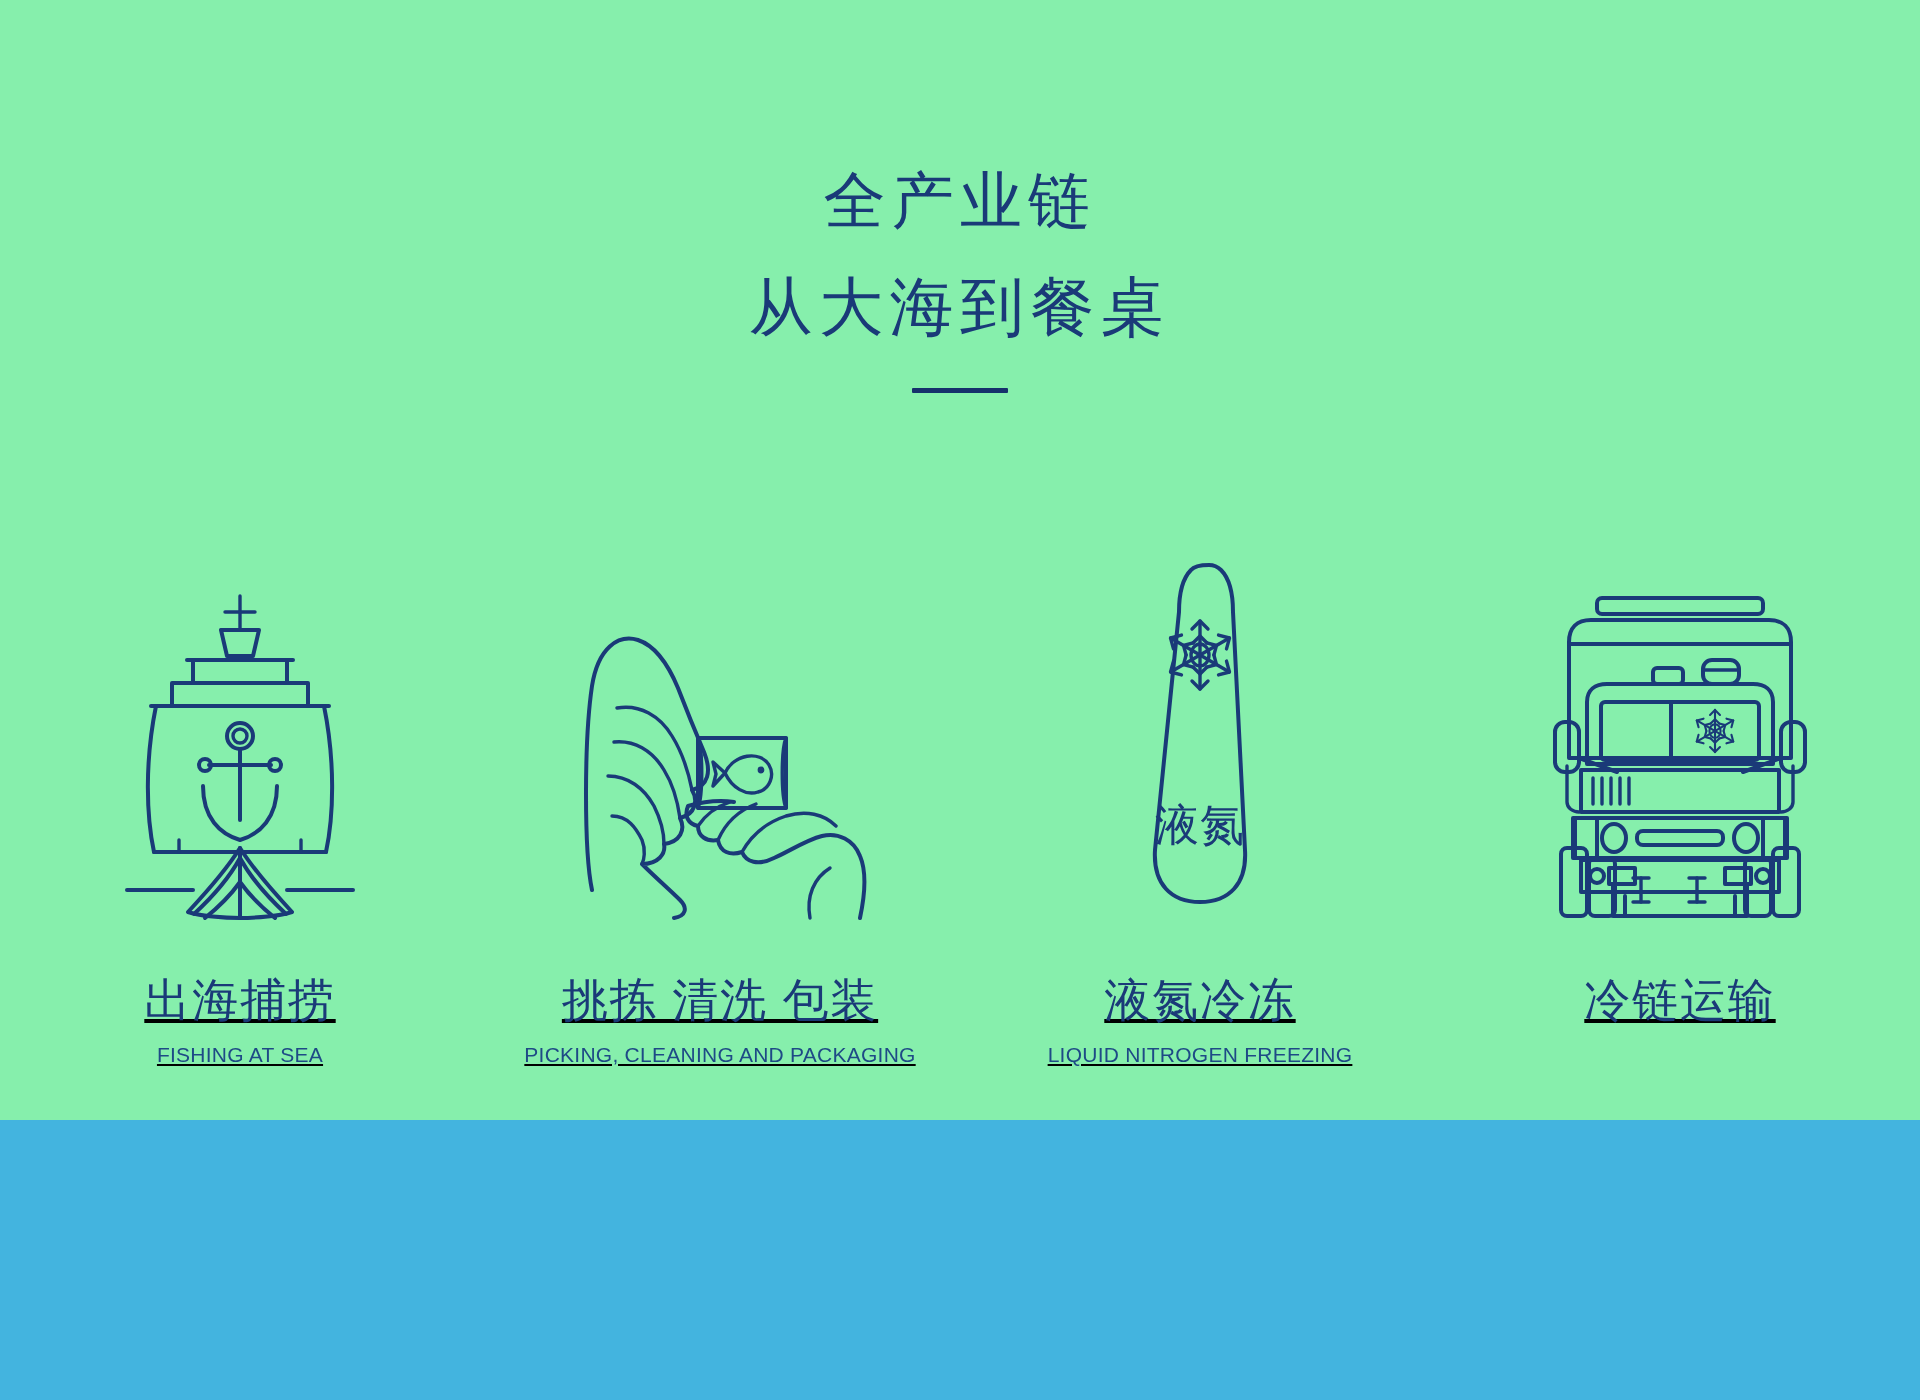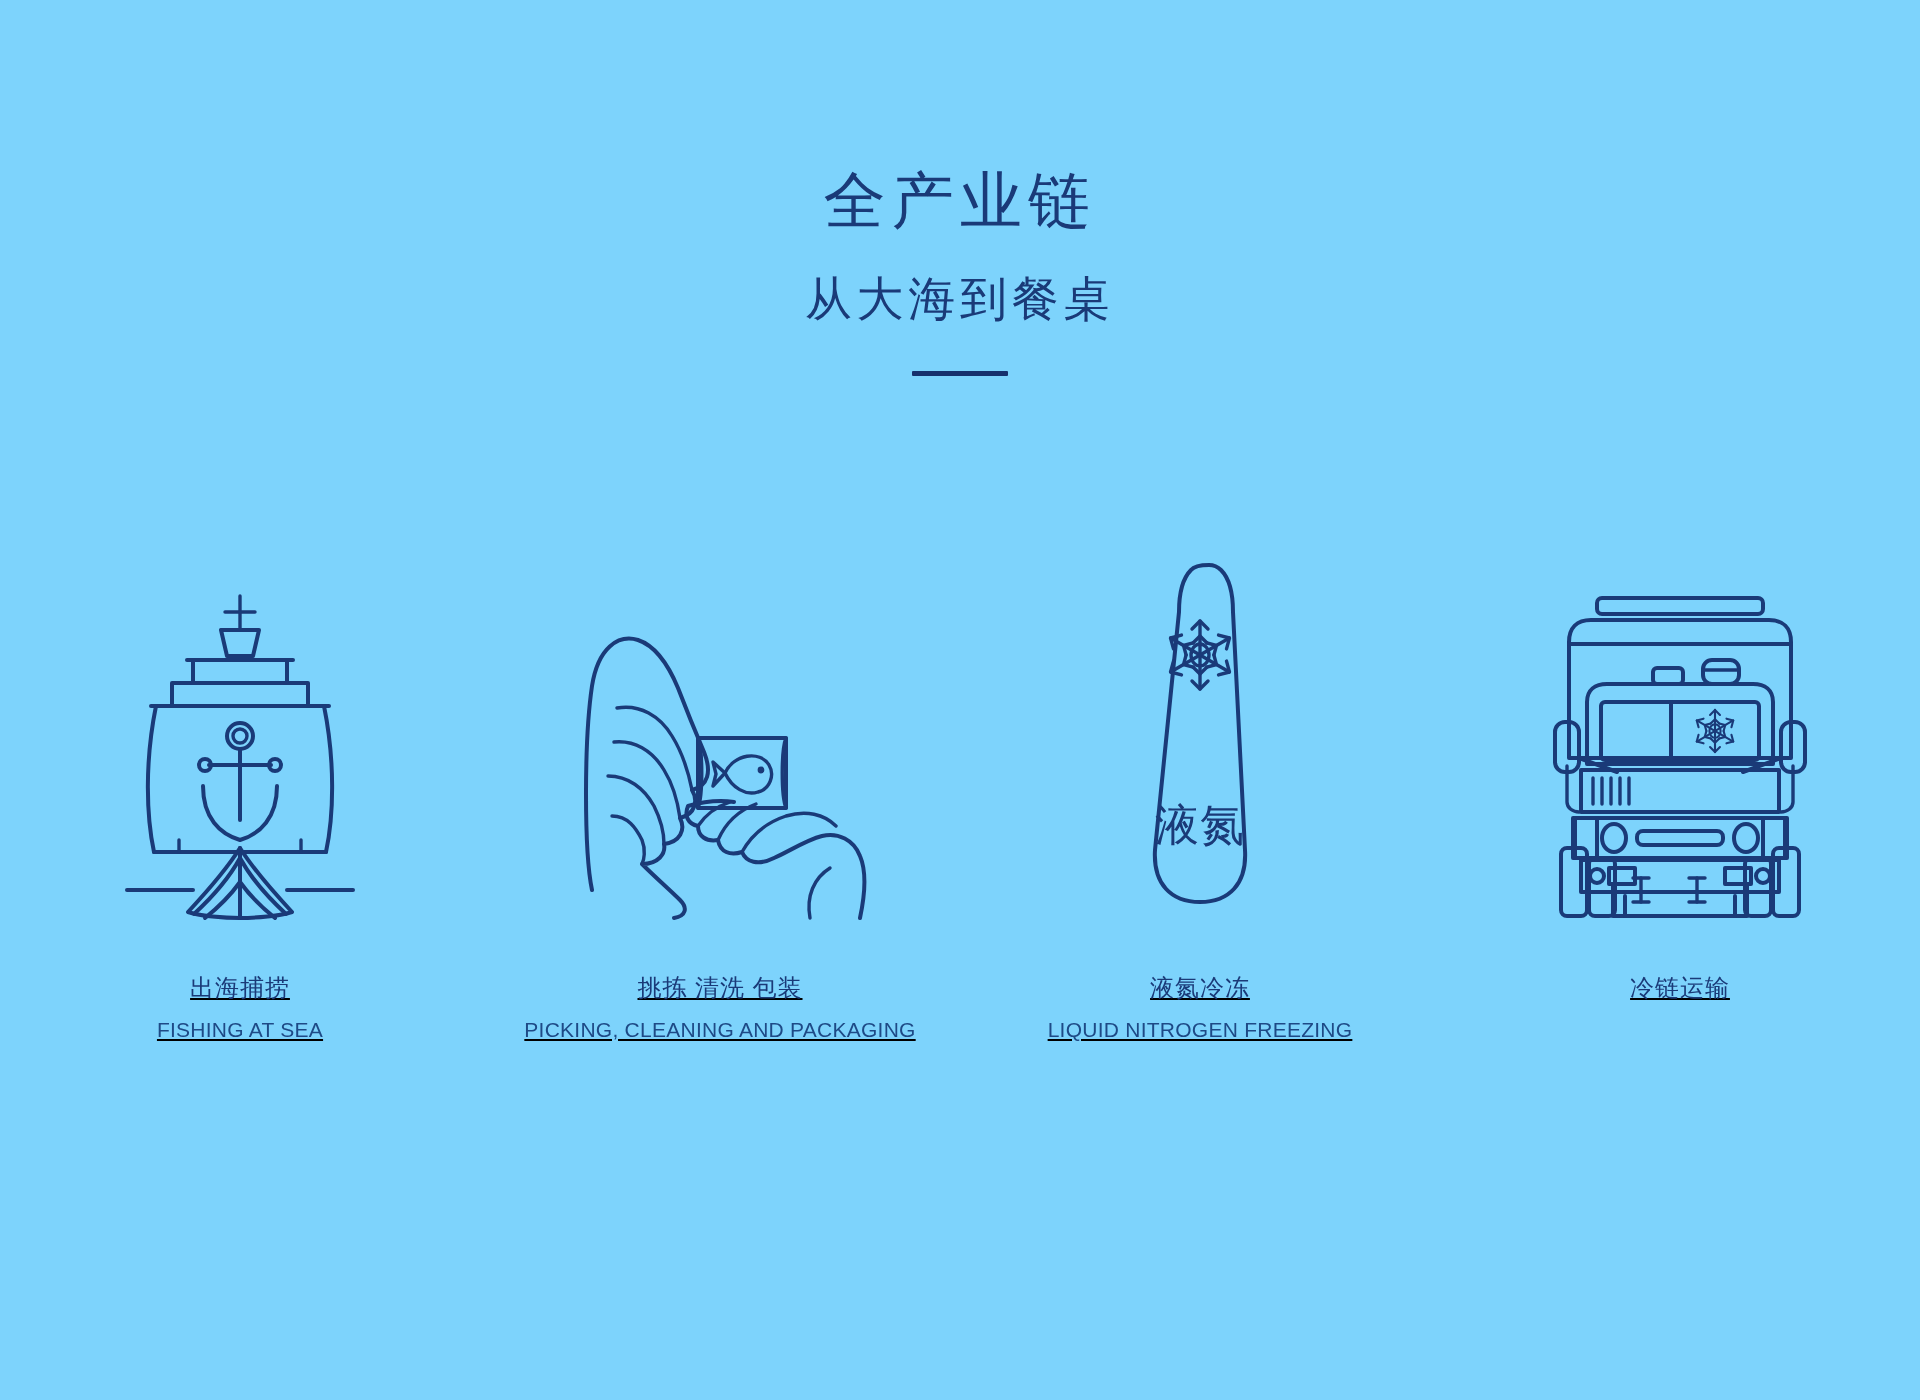--- a/index.html
+++ b/index.html
@@ -10,22 +10,22 @@
     width: 1920px;
     height: 1400px;
     background: #43b4df;
     font-family: "Liberation Sans", "DejaVu Sans", sans-serif;
     overflow: hidden;
     position: relative;
   }
   .stage {
     position: relative;
     width: 1920px;
-    height: 1400px;
-    background: #7dd3fc;
+    height: 1120px;
+    background: #86efac;
   }
 
   
   .header {
     position: absolute;
     top: 170px;
     left: 0;
     width: 1920px;
     text-align: center;
   }
@@ -35,21 +35,21 @@
     font-weight: 400;
     letter-spacing: 0.10em;
     line-height: 1.0;
     white-space: nowrap;
   }
   .title-line-1 {
     font-size: 62px;
     margin-bottom: 44px;
   }
   .title-line-2 {
-    font-size: 47px;
+    font-size: 64px;
   }
   .divider-wrap {
     margin-top: 48px;
     display: flex;
     justify-content: center;
   }
   .divider {
     width: 96px;
     height: 5px;
     background: #16306c;
@@ -89,21 +89,21 @@
   .ln-thin { fill: none; stroke: #1a3a78; stroke-width: 3.4; stroke-linecap: round; stroke-linejoin: round; }
   .ln-fill { fill: #1a3a78; stroke: none; }
 
   .labels {
     margin-top: 54px;
     text-align: center;
     white-space: nowrap;
   }
   .label-cn {
     color: #1a3a78;
-    font-size: 24px;
+    font-size: 46px;
     letter-spacing: 0.04em;
     line-height: 1.15;
     font-weight: 400;
   }
   .label-en {
     color: #1e4a86;
     font-size: 21px;
     letter-spacing: 0.012em;
     margin-top: 16px;
     line-height: 1.15;

